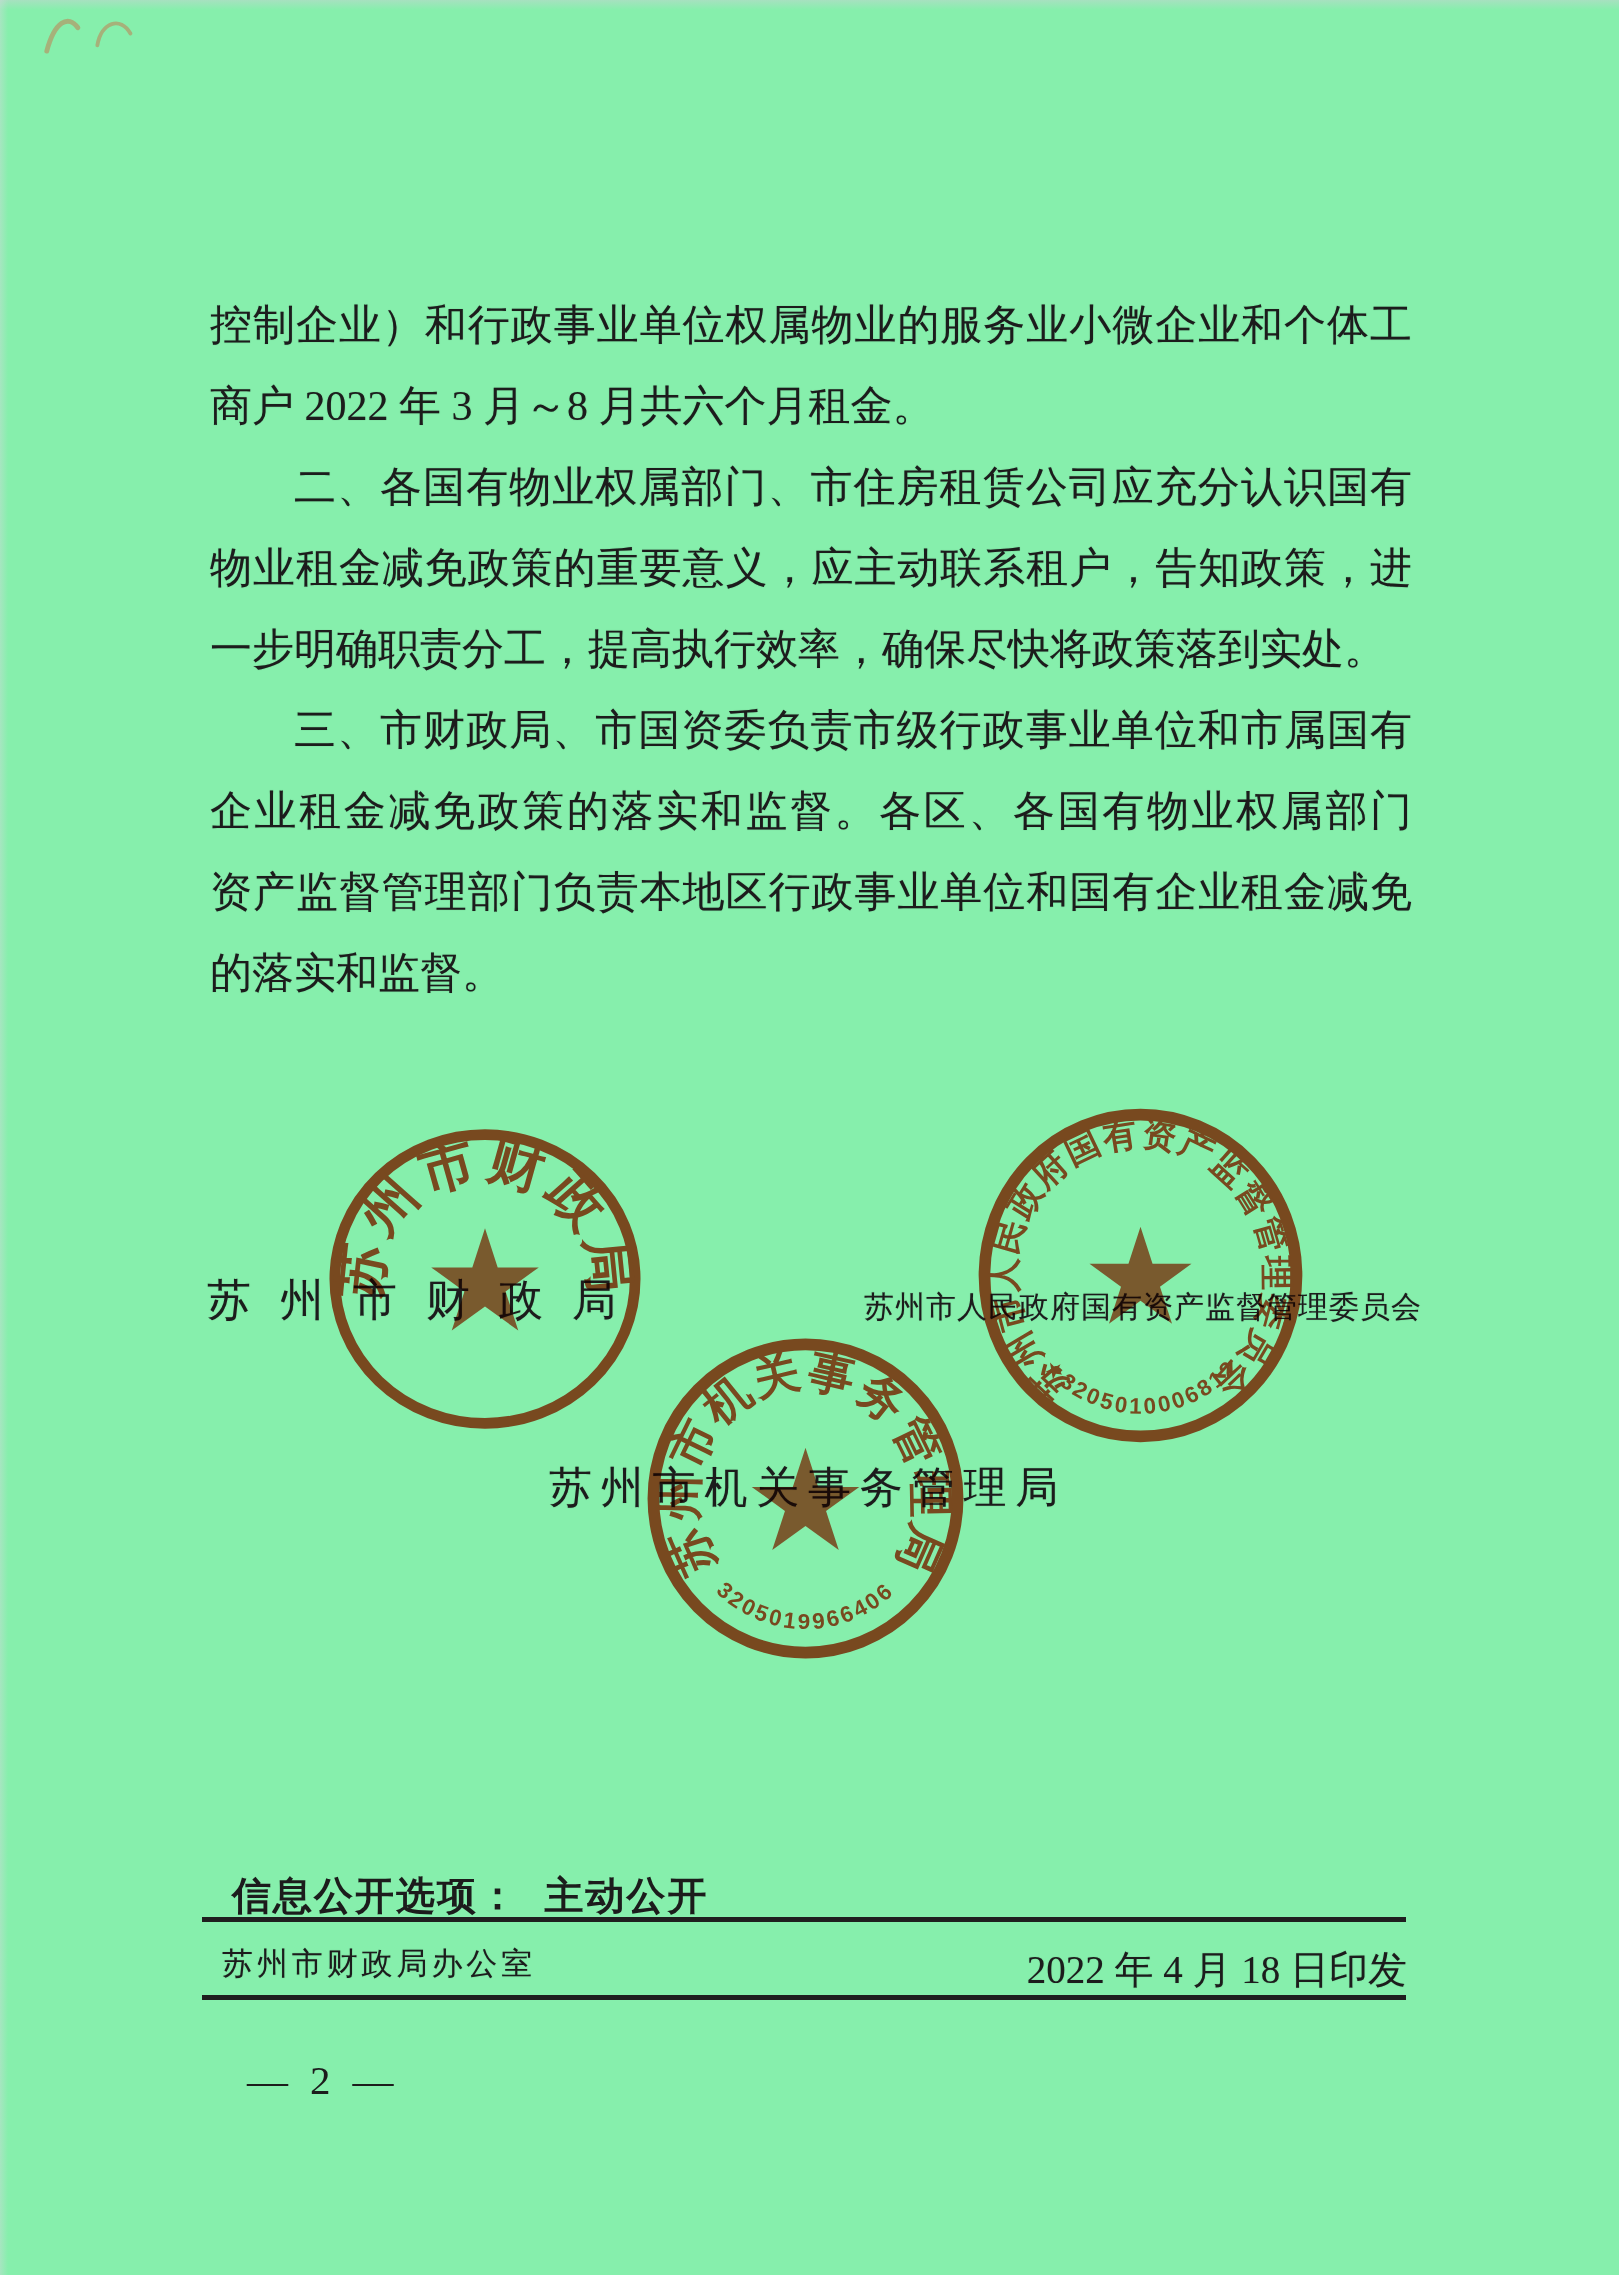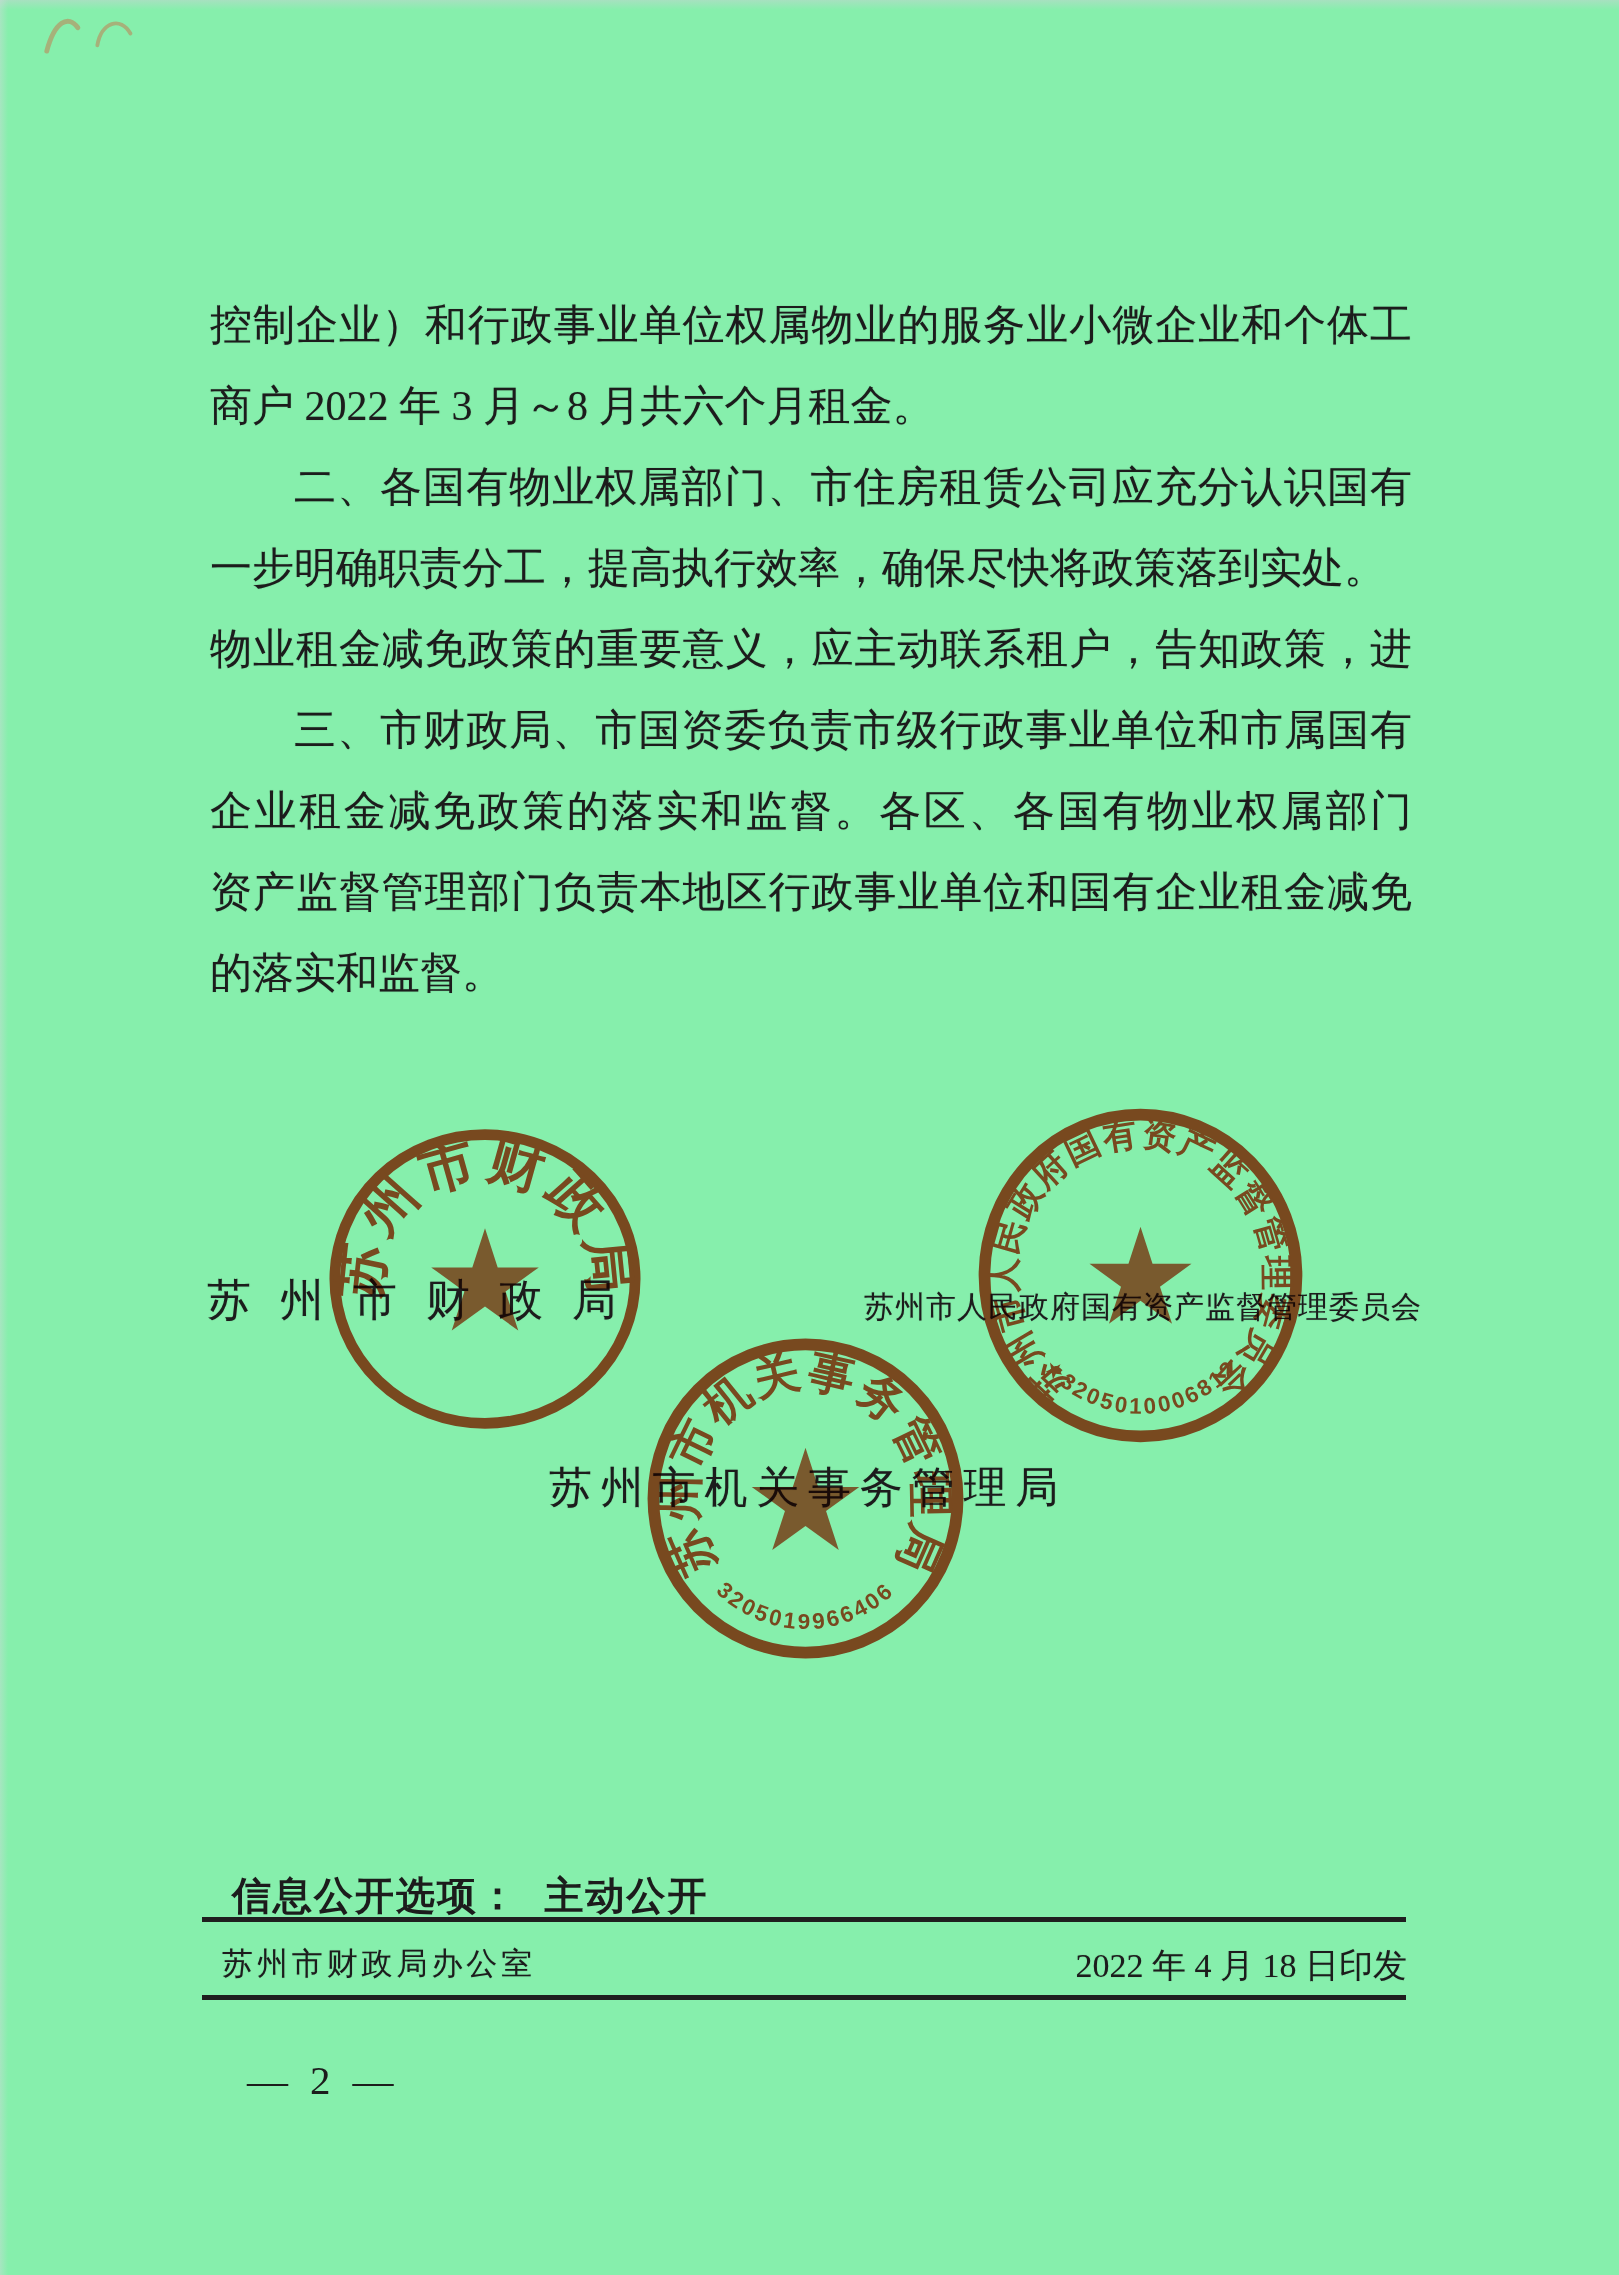--- a/index.html
+++ b/index.html
@@ -39,43 +39,43 @@
   .footer-heading{
     position:absolute;left:232px;top:1869px;
     font-family:Liberation Mono, monospace;
     font-weight:700;font-size:39px;letter-spacing:2px;
   }
   .rule{position:absolute;left:202px;width:1204px;height:4.9px;background:#1f1f1f;}
   .rule-top{top:1917px;}
   .rule-bottom{top:1995px;}
   .footer-issuer{position:absolute;left:222px;top:1943px;font-size:31px;letter-spacing:3.9px;
     text-shadow:0 0 1px rgba(30,30,30,.3);}
-  .footer-print-date{position:absolute;right:213px;top:1943px;font-size:34px;
+  .footer-print-date{position:absolute;right:213px;top:1943px;font-size:39px;
     text-shadow:0 0 1px rgba(30,30,30,.3);}
   .page-number{position:absolute;left:247px;top:2056px;font-size:41px;letter-spacing:5.9px;}
   .corner-marks{position:absolute;left:39px;top:5.9px;opacity:.35;}
 </style>
 </head>
 <body>
 
 <div class="page">
   <div class="scan-edge-top"></div>
   <div class="scan-edge-left"></div>
 
   <svg class="corner-marks" width="107" height="59" viewBox="0 0 110 60">
     <path d="M8,46 C16,16 30,8 40,22" fill="none" stroke="#e2401e" stroke-width="5" stroke-linecap="round"></path>
     <path d="M60,40 C64,16 84,10 94,28" fill="none" stroke="#e2401e" stroke-width="4" stroke-linecap="round"></path>
   </svg>
 
   <div class="body-text">
     <div class="line fill">控制企业）和行政事业单位权属物业的服务业小微企业和个体工</div>
     <div class="line">商户 2022 年 3 月～8 月共六个月租金。</div>
     <div class="line fill indent">二、各国有物业权属部门、市住房租赁公司应充分认识国有</div>
+    <div class="line fill">物业租金减免政策的重要意义，应主动联系租户，告知政策，进</div>
     <div class="line">一步明确职责分工，提高执行效率，确保尽快将政策落到实处。</div>
-    <div class="line fill">物业租金减免政策的重要意义，应主动联系租户，告知政策，进</div>
     <div class="line fill indent">三、市财政局、市国资委负责市级行政事业单位和市属国有</div>
     <div class="line fill">企业租金减免政策的落实和监督。各区、各国有物业权属部门</div>
     <div class="line fill">资产监督管理部门负责本地区行政事业单位和国有企业租金减免</div>
     <div class="line">的落实和监督。</div>
   </div>
 
   <div class="sig sig-org-left">苏州市财政局</div>
   <div class="sig sig-org-right">苏州市人民政府国有资产监督管理委员会</div>
   <div class="sig sig-org-center">苏州市机关事务管理局</div>
 

